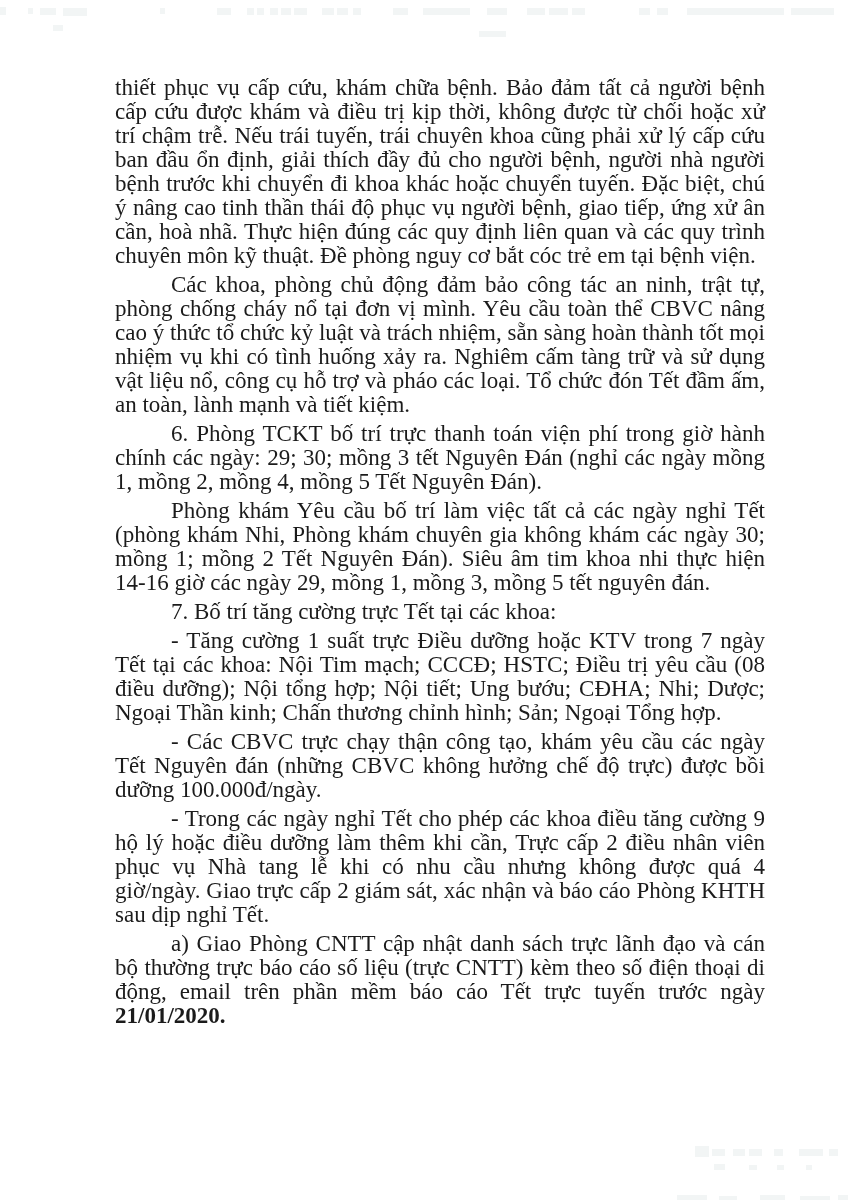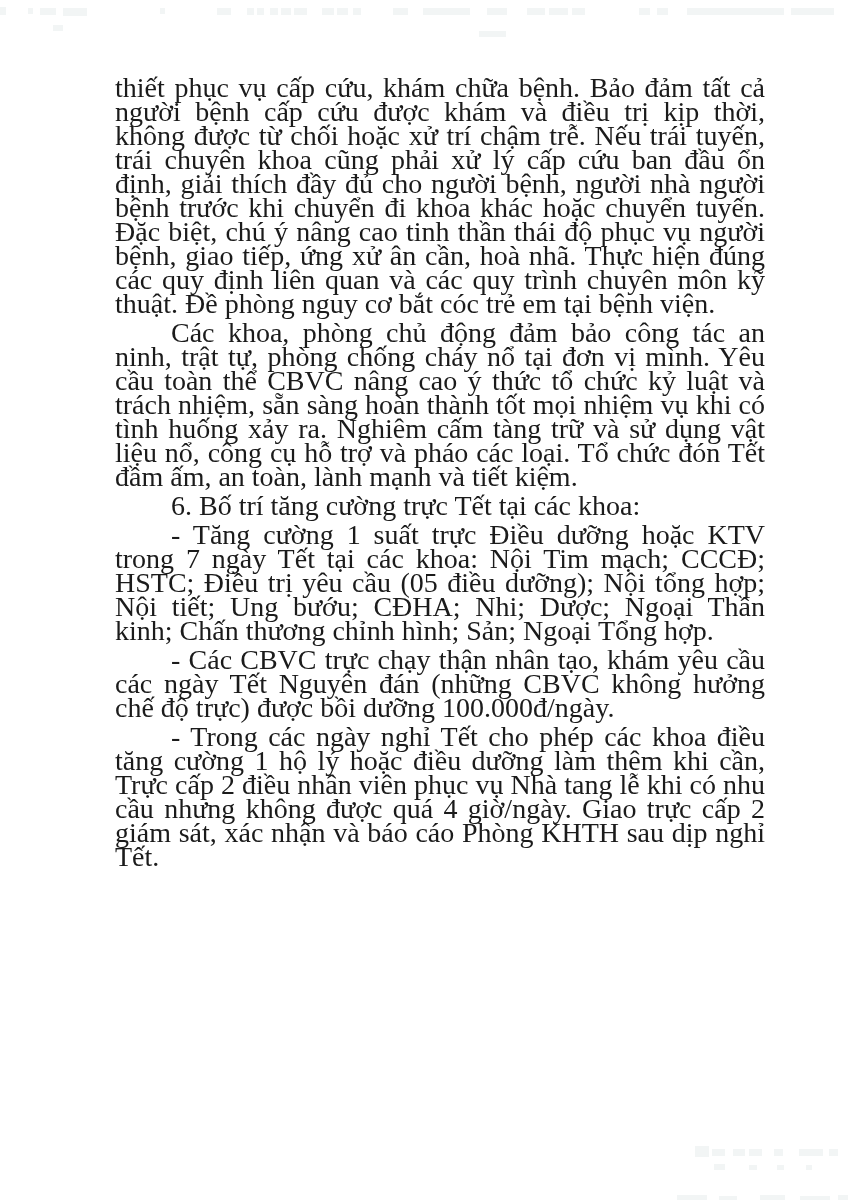--- a/index.html
+++ b/index.html
@@ -15,21 +15,21 @@
     background: #ffffff;
     overflow: hidden;
     font-family: "Liberation Serif", "DejaVu Serif", serif;
   }
   .content {
     position: absolute;
     left: 115px;
     top: 76px;
     width: 650px;
     color: #1b1b1b;
-    font-size: 28px;
+    font-size: 23px;
     line-height: 24px;
     text-align: justify;
     text-justify: inter-word;
   }
   .para {
     margin: 0 0 5px 0;
     text-indent: 56px;
   }
   .para.first {
     text-indent: 0;
@@ -89,19 +89,22 @@
     <div class="artifact" style="left:677px;top:1195px;width:30px;height:5px;"></div>
     <div class="artifact" style="left:719px;top:1196px;width:18px;height:4px;"></div>
     <div class="artifact" style="left:760px;top:1195px;width:25px;height:5px;"></div>
     <div class="artifact" style="left:800px;top:1196px;width:30px;height:4px;"></div>
     <div class="artifact" style="left:838px;top:1195px;width:10px;height:5px;"></div>
   </div>
 
   <div class="content">
     <p class="para first">thiết phục vụ cấp cứu, khám chữa bệnh. Bảo đảm tất cả người bệnh cấp cứu được khám và điều trị kịp thời, không được từ chối hoặc xử trí chậm trễ. Nếu trái tuyến, trái chuyên khoa cũng phải xử lý cấp cứu ban đầu ổn định, giải thích đầy đủ cho người bệnh, người nhà người bệnh trước khi chuyển đi khoa khác hoặc chuyển tuyến. Đặc biệt, chú ý nâng cao tinh thần thái độ phục vụ người bệnh, giao tiếp, ứng xử ân cần, hoà nhã. Thực hiện đúng các quy định liên quan và các quy trình chuyên môn kỹ thuật. Đề phòng nguy cơ bắt cóc trẻ em tại bệnh viện.</p>
     <p class="para">Các khoa, phòng chủ động đảm bảo công tác an ninh, trật tự, phòng chống cháy nổ tại đơn vị mình. Yêu cầu toàn thể CBVC nâng cao ý thức tổ chức kỷ luật và trách nhiệm, sẵn sàng hoàn thành tốt mọi nhiệm vụ khi có tình huống xảy ra. Nghiêm cấm tàng trữ và sử dụng vật liệu nổ, công cụ hỗ trợ và pháo các loại. Tổ chức đón Tết đầm ấm, an toàn, lành mạnh và tiết kiệm.</p>
-    <p class="para">6. Bố trí tăng cường trực Tết tại các khoa:</p>
-    <p class="para">- Tăng cường 1 suất trực Điều dưỡng hoặc KTV trong 7 ngày Tết tại các khoa: Nội Tim mạch; CCCĐ; HSTC; Điều trị yêu cầu (05 điều dưỡng); Nội tổng hợp; Nội tiết; Ung bướu; CĐHA; Nhi; Dược; Ngoại Thần kinh; Chấn thương chỉnh hình; Sản; Ngoại Tổng hợp.</p>
-    <p class="para">- Các CBVC trực chạy thận nhân tạo, khám yêu cầu các ngày Tết Nguyên đán (những CBVC không hưởng chế độ trực) được bồi dưỡng 100.000đ/ngày.</p>
-    <p class="para">- Trong các ngày nghỉ Tết cho phép các khoa điều tăng cường 1 hộ lý hoặc điều dưỡng làm thêm khi cần, Trực cấp 2 điều nhân viên phục vụ Nhà tang lễ khi có nhu cầu nhưng không được quá 4 giờ/ngày. Giao trực cấp 2 giám sát, xác nhận và báo cáo Phòng KHTH sau dịp nghỉ Tết.</p>
+    <p class="para">6. Phòng TCKT bố trí trực thanh toán viện phí trong giờ hành chính các ngày: 29; 30; mồng 3 tết Nguyên Đán (nghỉ các ngày mồng 1, mồng 2, mồng 4, mồng 5 Tết Nguyên Đán).</p>
+    <p class="para">Phòng khám Yêu cầu bố trí làm việc tất cả các ngày nghỉ Tết (phòng khám Nhi, Phòng khám chuyên gia không khám các ngày 30; mồng 1; mồng 2 Tết Nguyên Đán). Siêu âm tim khoa nhi thực hiện 14-16 giờ các ngày 29, mồng 1, mồng 3, mồng 5 tết nguyên đán.</p>
+    <p class="para">7. Bố trí tăng cường trực Tết tại các khoa:</p>
+    <p class="para">- Tăng cường 1 suất trực Điều dưỡng hoặc KTV trong 7 ngày Tết tại các khoa: Nội Tim mạch; CCCĐ; HSTC; Điều trị yêu cầu (08 điều dưỡng); Nội tổng hợp; Nội tiết; Ung bướu; CĐHA; Nhi; Dược; Ngoại Thần kinh; Chấn thương chỉnh hình; Sản; Ngoại Tổng hợp.</p>
+    <p class="para">- Các CBVC trực chạy thận công tạo, khám yêu cầu các ngày Tết Nguyên đán (những CBVC không hưởng chế độ trực) được bồi dưỡng 100.000đ/ngày.</p>
+    <p class="para">- Trong các ngày nghỉ Tết cho phép các khoa điều tăng cường 9 hộ lý hoặc điều dưỡng làm thêm khi cần, Trực cấp 2 điều nhân viên phục vụ Nhà tang lễ khi có nhu cầu nhưng không được quá 4 giờ/ngày. Giao trực cấp 2 giám sát, xác nhận và báo cáo Phòng KHTH sau dịp nghỉ Tết.</p>
+    <p class="para"><span>a) Giao Phòng CNTT cập nhật danh sách trực lãnh đạo và cán bộ thường trực báo cáo số liệu (trực CNTT) kèm theo số điện thoại di động, email trên phần mềm báo cáo Tết trực tuyến trước ngày </span><b>21/01/2020.</b></p>
   </div>
 
 </div>
 
 </body></html>

